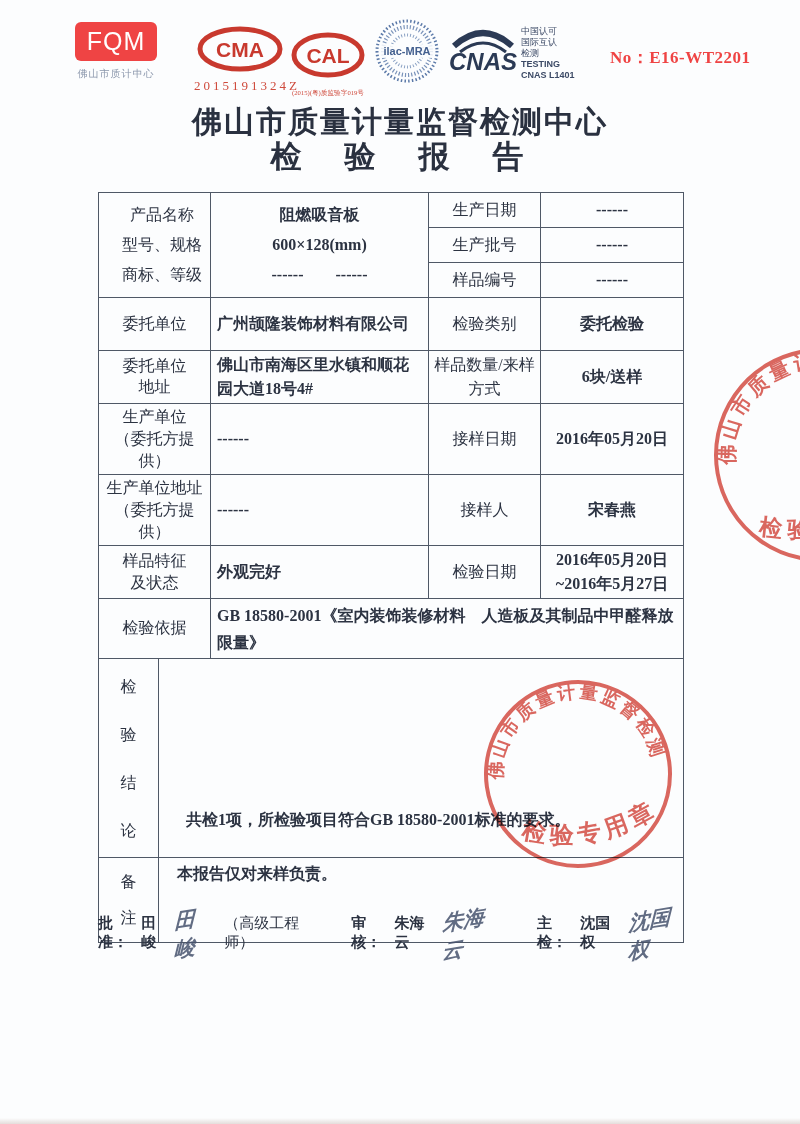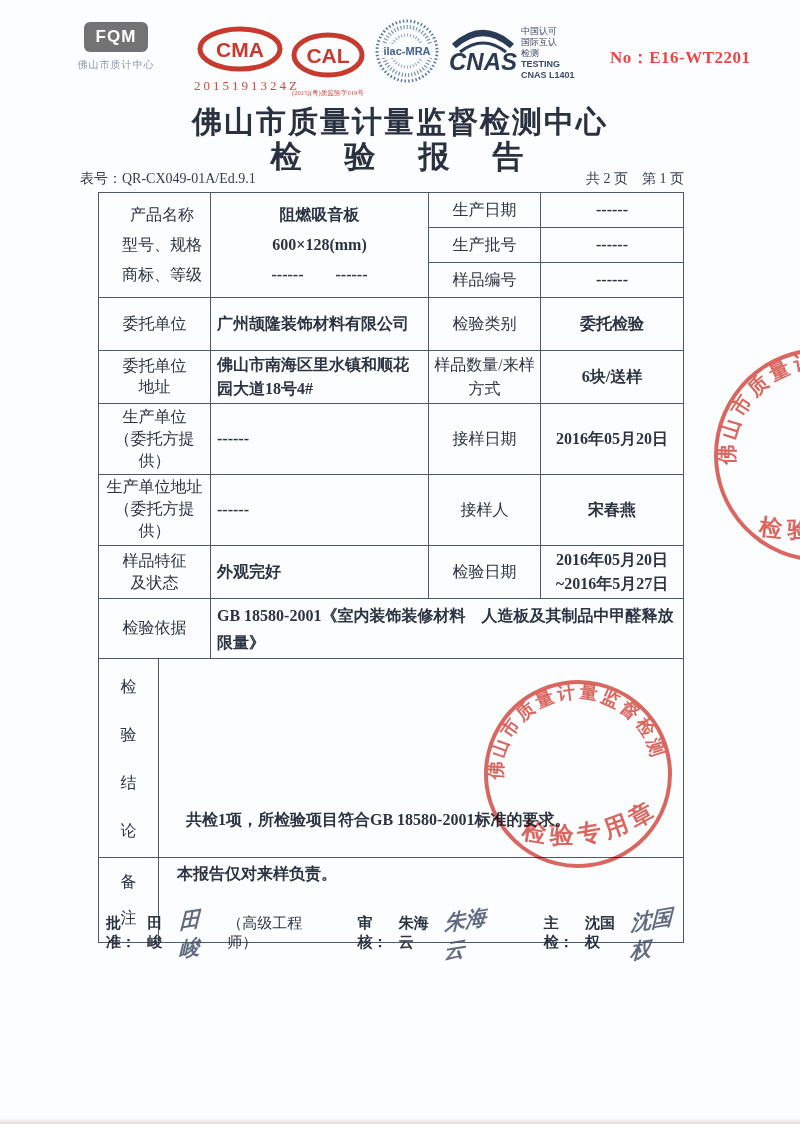--- a/index.html
+++ b/index.html
@@ -6,22 +6,22 @@
   body { background:#e9e9e9; font-family:"Liberation Serif","DejaVu Serif",serif; }
   .page {
     position:relative; width:800px; height:1124px; margin:0 auto;
     background:#fcfdfe; color:#2c3342; overflow:hidden;
   }
   .scan-edge { position:absolute; left:0; bottom:0; width:100%; height:6px;
     background:linear-gradient(to bottom, rgba(252,253,254,0), rgba(205,188,183,.5)); }
 
   
   .hdr-item { position:absolute; text-align:center; }
-  .fqm-box { display:inline-block; background:#737373; color:#ffffff; border-radius:6px;
-    font-family:"Liberation Sans",sans-serif; font-weight:bold; font-size:17px;
+  .fqm-box { display:inline-block; background:#ef4444; color:#ffffff; border-radius:6px;
+    font-family:"Liberation Sans",sans-serif; font-weight:normal; font-size:25px;
     padding:5px 12px; letter-spacing:1px; }
   .fqm-cap { margin-top:6px; font-size:10px; color:#8a96ab; letter-spacing:1px; }
   .red-cap { color:#cf4a3c; }
   .cma-cap { font-size:13px; letter-spacing:3px; margin-top:2px; }
   .cal-cap { font-size:7px; margin-top:6px; letter-spacing:0; transform:scale(.95); }
   .cnas-info { position:absolute; left:521px; top:26px; text-align:left; color:#3c4a66;
     font-size:9px; line-height:11px; }
   .cnas-info .b { font-family:"Liberation Sans",sans-serif; font-weight:bold; }
   .report-no { position:absolute; left:610px; top:46px; font-size:17px; font-weight:bold;
     color:#ef4444; letter-spacing:.5px;text-align:right; }
@@ -47,21 +47,21 @@
   .pre { white-space:pre-line; }
   td.vlab { text-align:center; font-size:17px; }
   .concl-wrap { position:relative; width:100%; height:100%; }
   .concl-text { position:absolute; left:27px; top:52px; width:430px;
     font-weight:bold; font-size:16px; }
   .remark-text { padding:4px 6px 0 12px; font-weight:bold; }
 
   
   .sig-row { position:absolute; left:98px; top:905px; width:600px; display:flex;
     align-items:center; font-size:15px; font-weight:bold; color:#2c3342; }
-  .sig-row .lab { font-weight:bold;margin-left:8px; }
+  .sig-row .lab { font-weight:bold; }
   .sig-hand { display:inline-block; font-style:italic; font-size:21px; color:#47536e;
     transform:rotate(-9deg) skewX(-10deg); opacity:.85; margin:0 10px 0 4px;
     font-family:"DejaVu Serif",serif; }
   .sig-title { font-weight:normal; margin-right:26px; }
   .sig-gap { width:26px; }
 
   
   .stamp { position:absolute; mix-blend-mode:multiply; opacity:.82; pointer-events:none; }
   .stamp-right { left:706px; top:340px; transform:rotate(-10deg); }
   .stamp-mid { left:478px; top:674px; transform:rotate(-8deg); }
@@ -118,26 +118,20 @@
     <div class="b">CNAS L1401</div>
   </div>
 
   <div class="report-no">
     <span>No：</span><span>E16-WT2201</span>
   </div>
 
   <div class="title-org">佛山市质量计量监督检测中心</div>
   <div class="title-doc">检　验　报　告</div>
 
-  <div class="form-meta">
-    <div>
-      <span>表号：</span><span>QR-CX049-01A/Ed.9.1</span>
-    </div>
-    <div>共 2 页　第 1 页</div>
-  </div>
 
   <table class="rpt">
     <colgroup>
         <col style="width:60px">
         <col style="width:52px">
         <col style="width:218px">
         <col style="width:112px">
         <col style="width:143px">
       </colgroup>
 
@@ -177,21 +171,21 @@
 
     <tr style="height:52px;">
       <td class="lab pre" colspan="2" style="padding:2px 1px; line-height:22px;">生产单位
 （委托方提供）</td>
       <td class="val l">------</td>
       <td class="lab">接样日期</td>
       <td class="val c">2016年05月20日</td>
     </tr>
 
     <tr style="height:53px;">
-      <td class="lab pre" colspan="2" style="padding:2px 1px; line-height:22px;font-family:Liberation Mono, monospace;">生产单位地址
+      <td class="lab pre" colspan="2" style="padding:2px 1px; line-height:22px;">生产单位地址
 （委托方提供）</td>
       <td class="val l">------</td>
       <td class="lab">接样人</td>
       <td class="val c">宋春燕</td>
     </tr>
 
     <tr style="height:52px;">
       <td class="lab pre" colspan="2" style="line-height:22px;">样品特征
 及状态</td>
       <td class="val l">外观完好</td>

